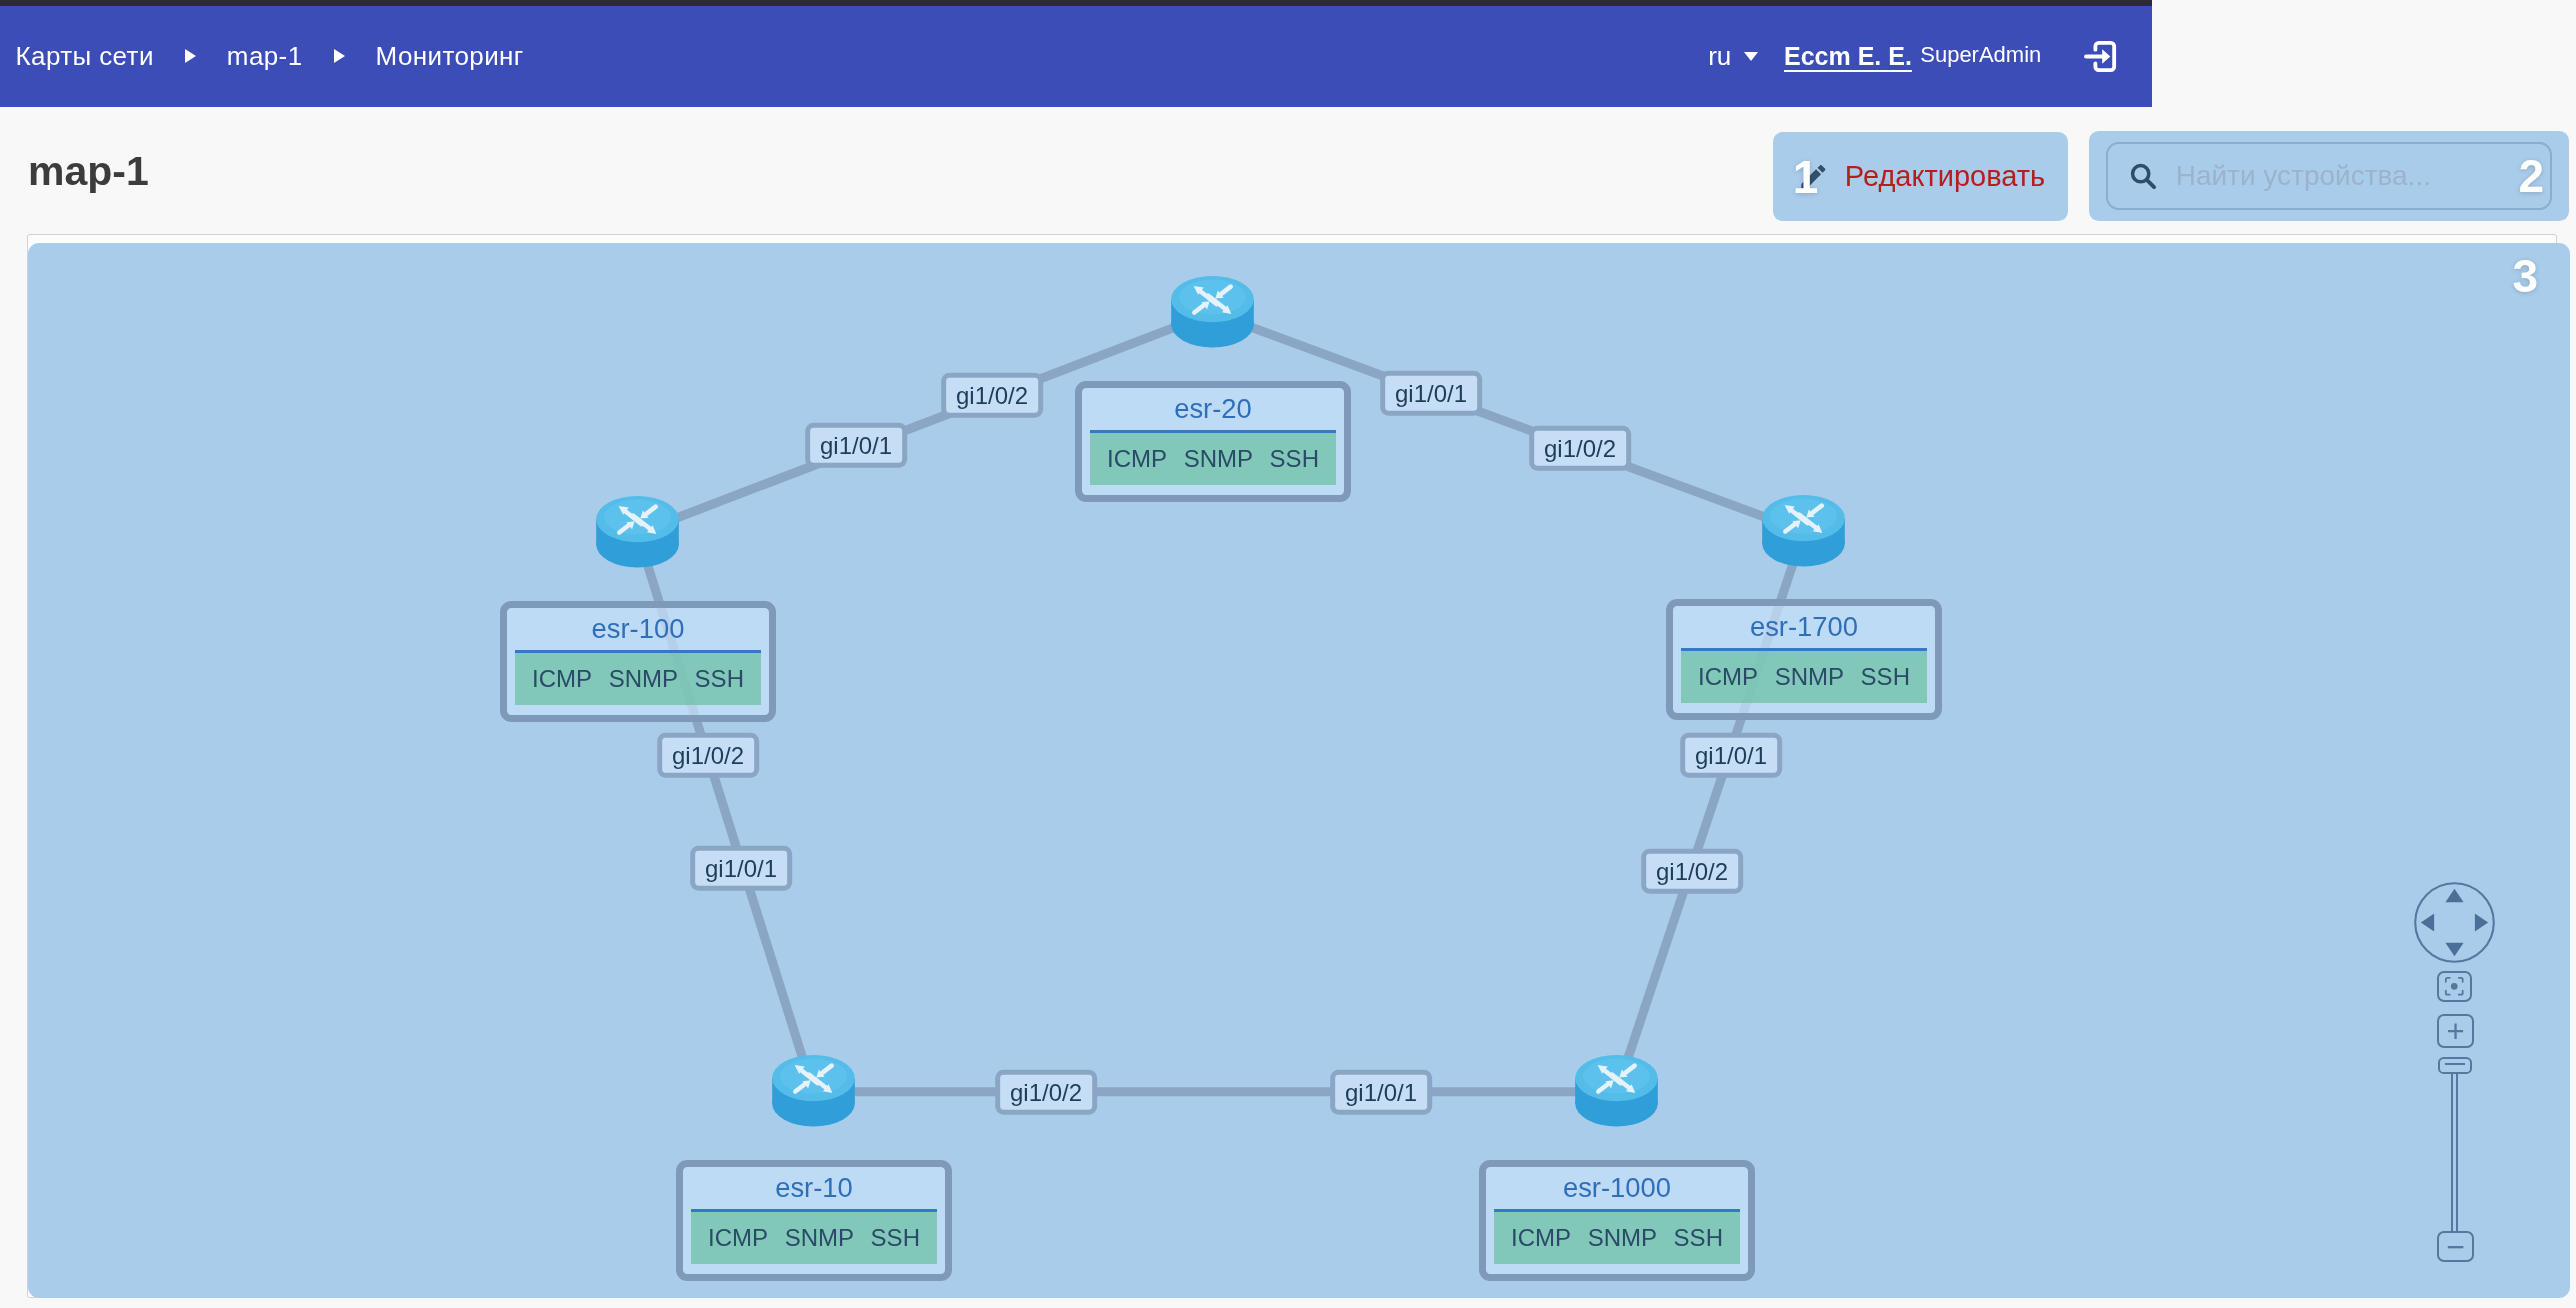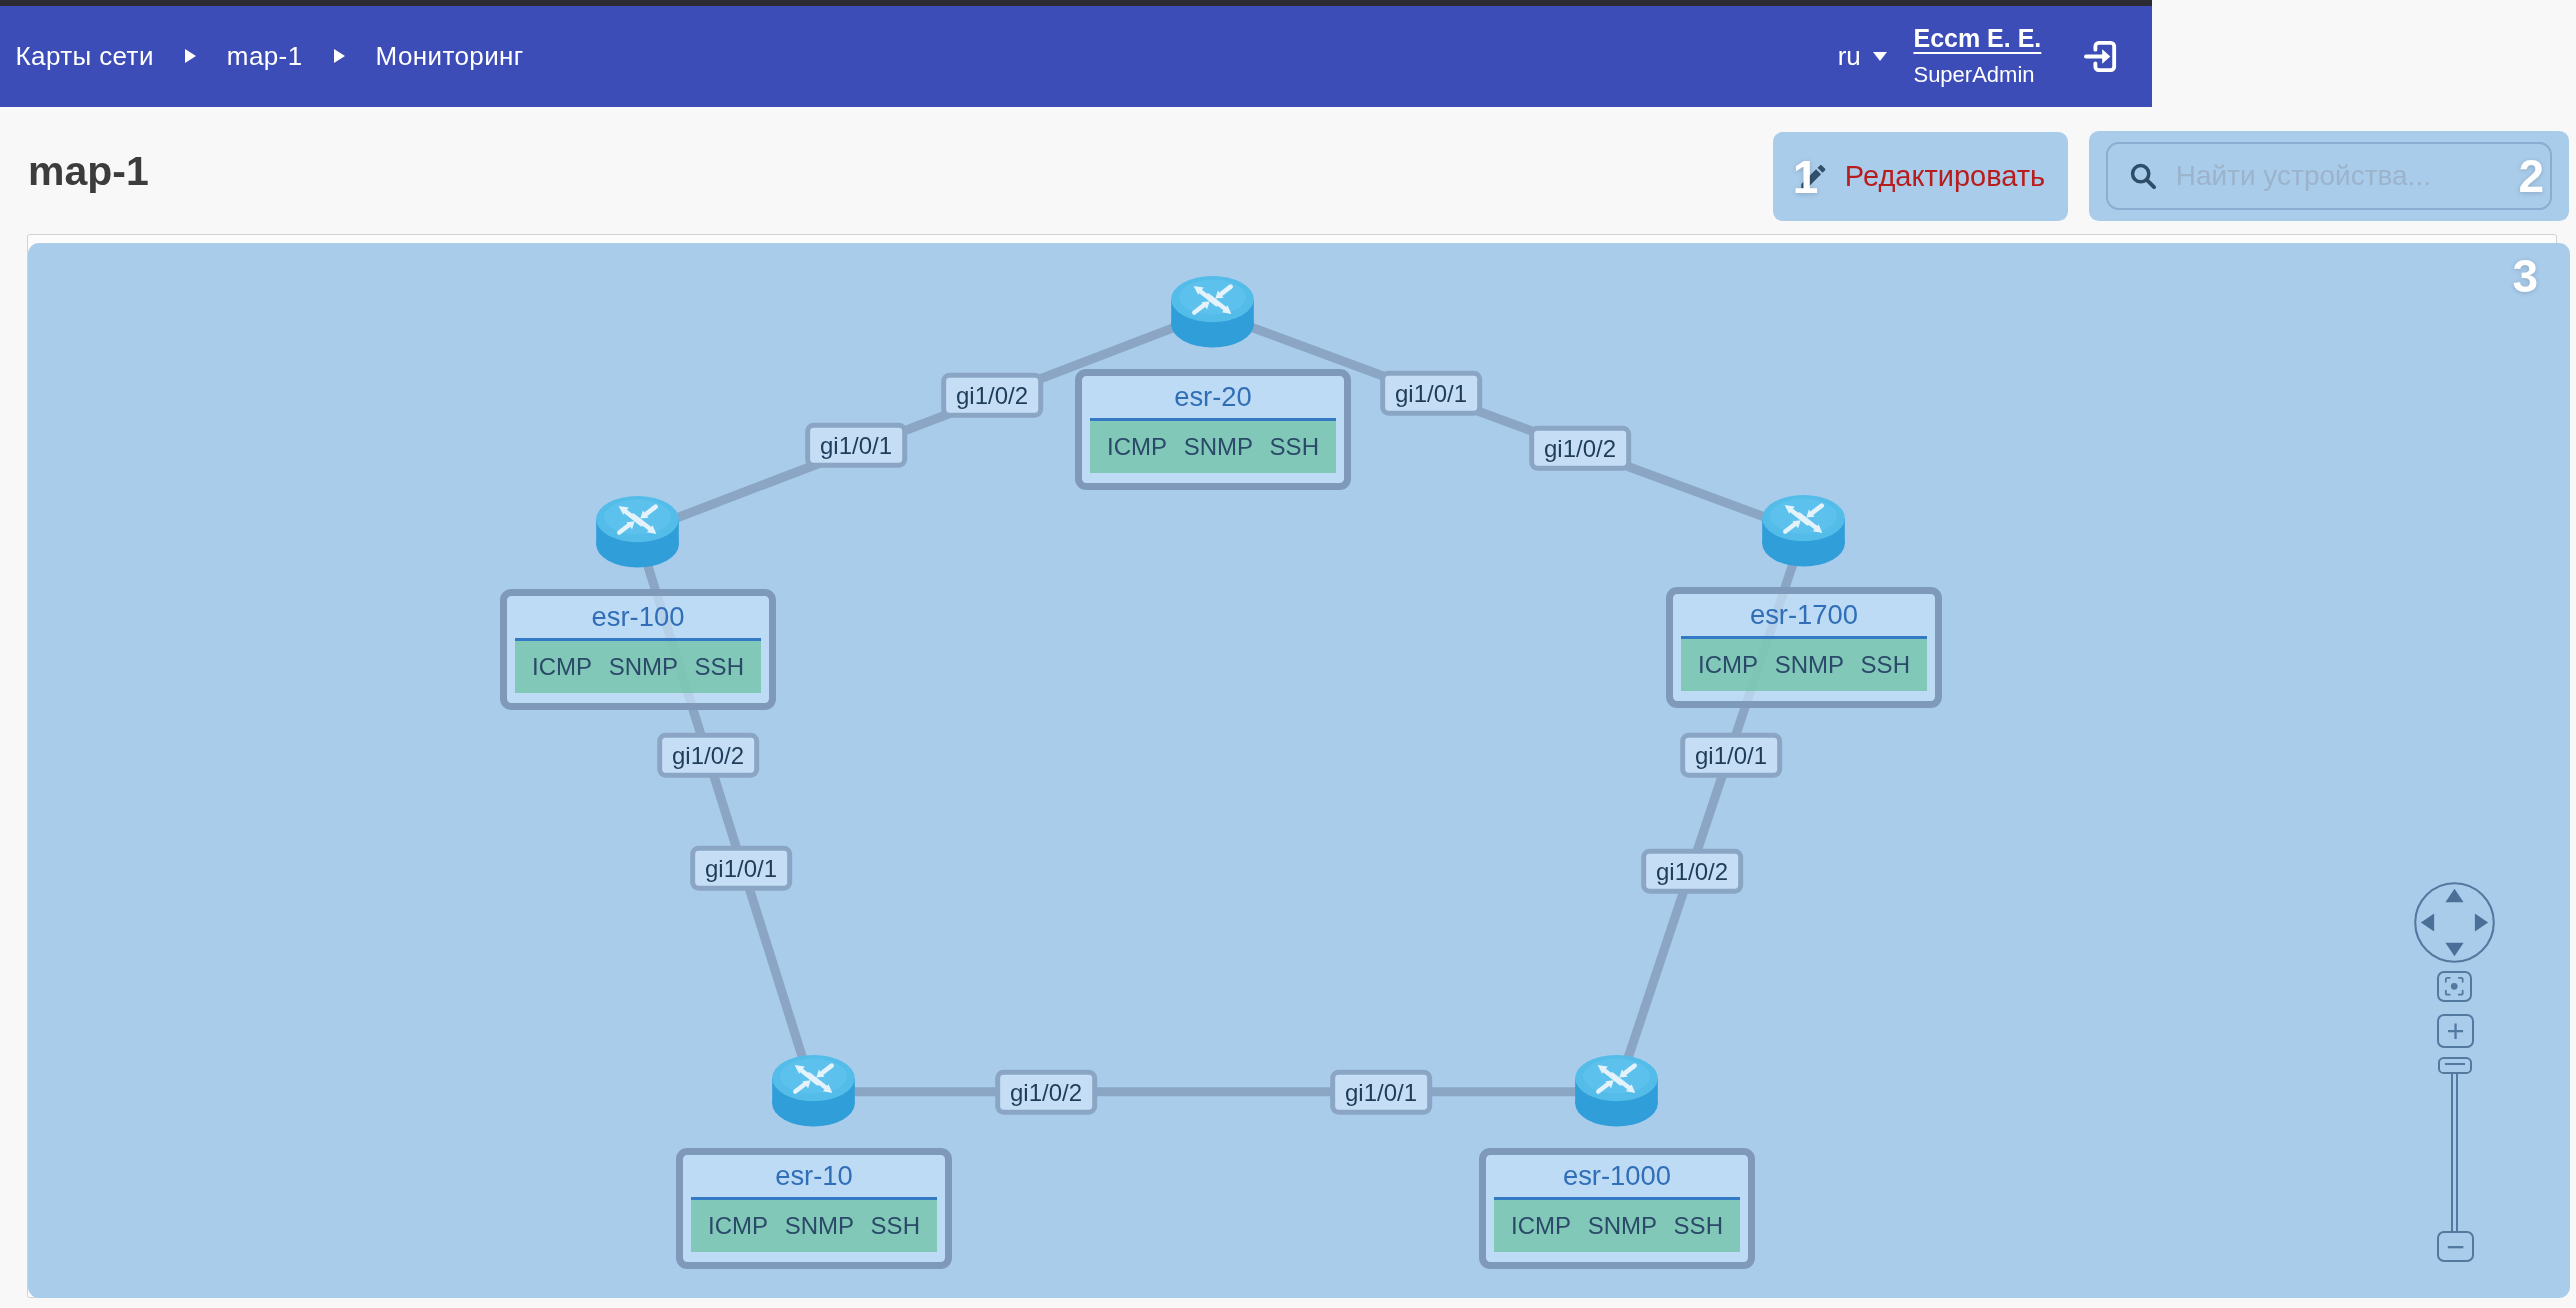--- a/index.html
+++ b/index.html
@@ -20,21 +20,21 @@
     background:var(--header-bg);color:#fff;
     display:flex;align-items:center;justify-content:space-between;
     box-sizing:border-box;padding:0 31px 0 15.5px;
   }
   .breadcrumbs{display:flex;align-items:center;gap:31px;font-size:26px;font-weight:500;letter-spacing:0.4px}
   .bc-item{cursor:pointer;white-space:nowrap}
   .bc-sep{width:0;height:0;border-left:11.2px solid #fff;border-top:7px solid transparent;border-bottom:7px solid transparent}
   .appbar-right{display:flex;align-items:center;gap:26px}
   .lang{display:flex;align-items:center;gap:12.7px;font-size:26px;cursor:pointer}
   .caret{width:0;height:0;border-top:9.1px solid #fff;border-left:7px solid transparent;border-right:7px solid transparent}
-  .user{display:flex;flex-direction:column;align-items:flex-start;gap:8.4px}
+  .user{display:flex;flex-direction:row;align-items:flex-start;gap:8.4px}
   .user-name{font-size:25px;font-weight:600;text-decoration:underline;text-underline-offset:4.9px;cursor:pointer}
   .user-role{font-size:22px}
   .logout{margin-left:12.7px;cursor:pointer;display:flex}
 
   
   .toolbar{position:absolute;left:0;top:107px;width:100%;height:127px;background:#f8f8f8}
   .page-title{position:absolute;left:28px;top:50%;transform:translateY(-50%);margin:0;font-size:41px;font-weight:700;color:#3c3c3c}
   .annot{background:var(--annot)}
   .edit-btn{
     position:absolute;left:1773px;top:25px;width:295px;height:89px;border-radius:9.8px;
@@ -64,21 +64,21 @@
   .map{
     position:absolute;left:28px;top:243px;width:2542px;height:1055px;
     background:var(--annot);border-radius:11.2px;
   }
   .map-num{position:absolute;top:5.6px;right:32px;z-index:7}
   #edge-svg{position:absolute;left:0;top:0;width:2542px;height:1055px;z-index:1}
 
   .node-card{
     position:absolute;box-sizing:border-box;width:276px;height:121px;z-index:2;
     border:7.7px solid var(--card-border);border-radius:11.2px;background:var(--card-fill);
-    display:flex;flex-direction:column;cursor:pointer;
+    display:flex;flex-direction:column;cursor:pointer;margin-top:12px;
   }
   .node-title{height:42px;flex:none;display:flex;align-items:center;justify-content:center;
     font-size:27.4px;font-weight:500;color:var(--node-title)}
   .node-divider{flex:none;border-top:3.5px solid var(--divider);margin:0 8.4px}
   .node-strip{flex:1;margin:0 8.4px 9.8px;background:var(--strip-fill);
     display:flex;align-items:center;justify-content:space-evenly}
   .status{font-size:24px;font-weight:500;color:var(--status-text)}
 
   .edge-label{
     position:absolute;transform:translate(-50%,-50%);z-index:3;white-space:nowrap;

